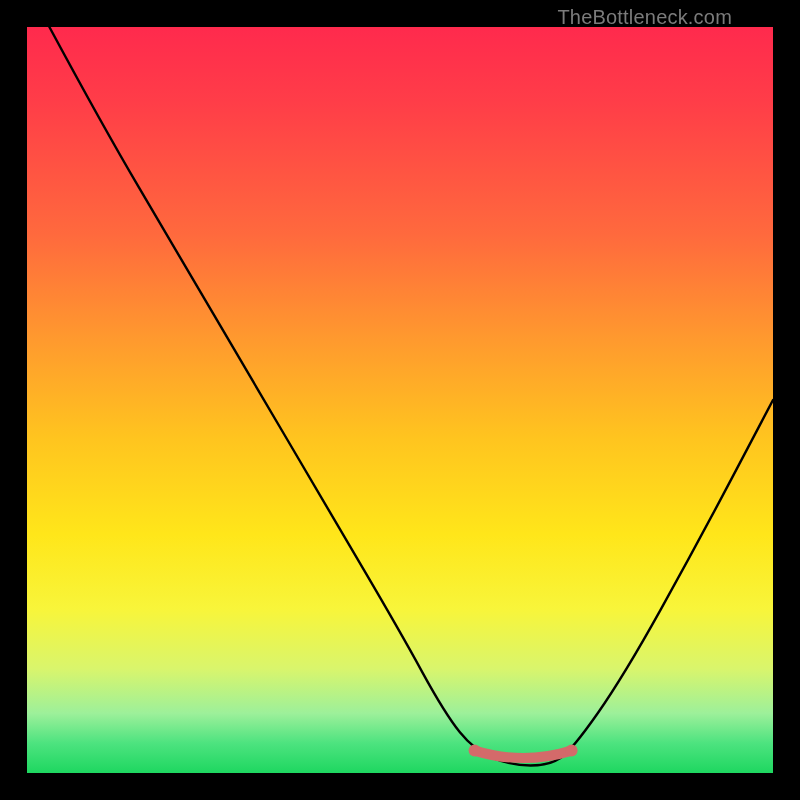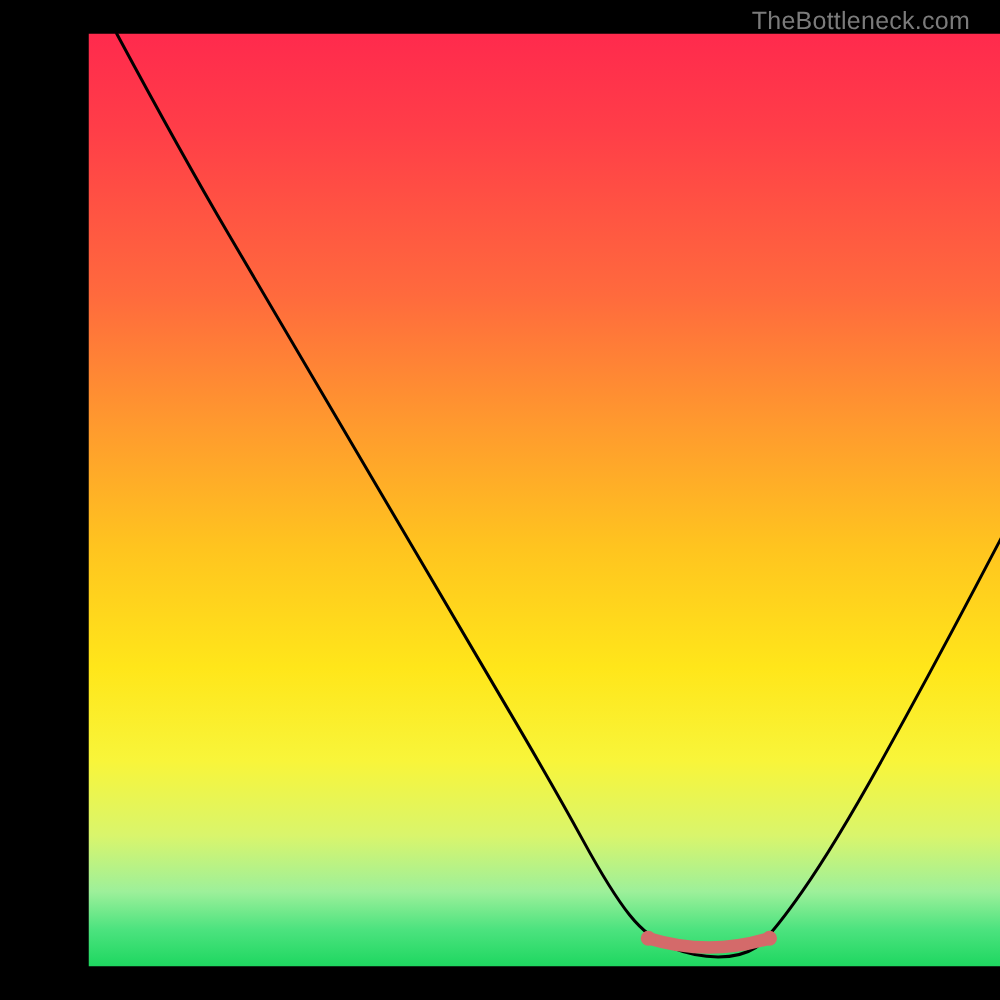--- a/index.html
+++ b/index.html
@@ -8,21 +8,20 @@
     width: 800px;
     height: 800px;
     background: #000;
     overflow: hidden;
   }
   .stage {
     position: relative;
     width: 742px;
     height: 800px;
     background: #000;
-    margin-left: 44px;
   }
   .plot-area {
     position: absolute;
     left: 27px;
     top: 27px;
     width: 746px;
     height: 746px;
     
     background: linear-gradient(
       to bottom,

